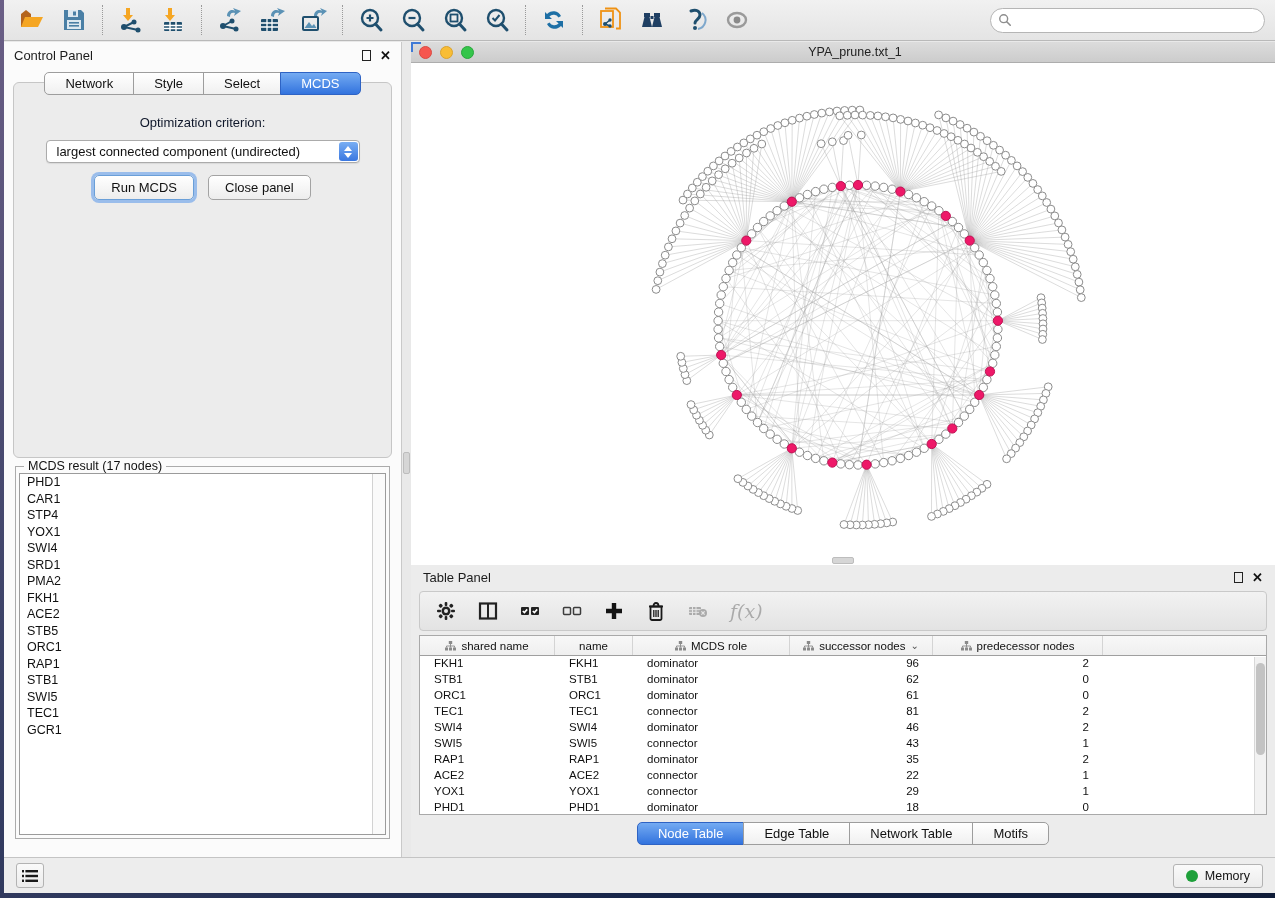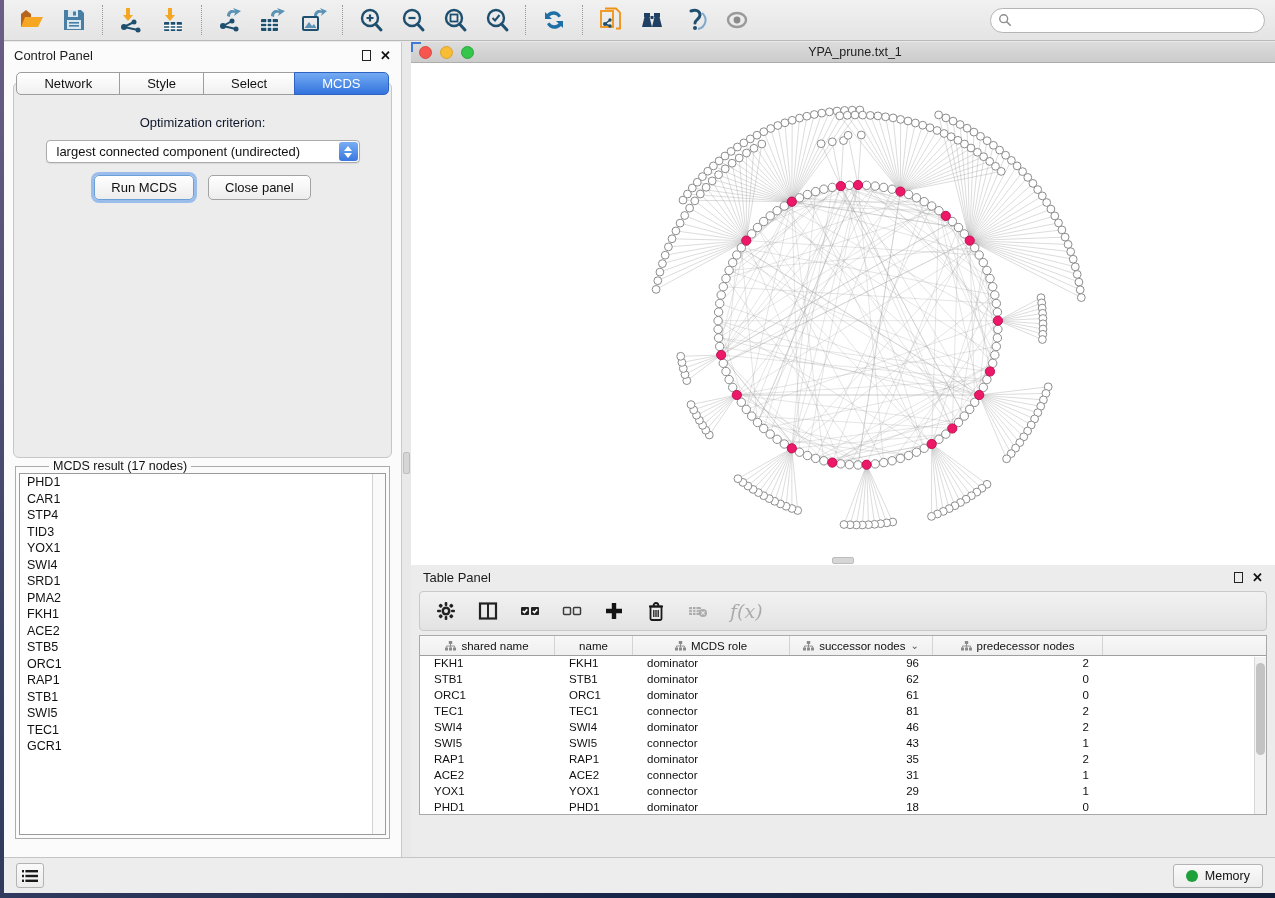--- a/index.html
+++ b/index.html
@@ -27,21 +27,21 @@
   
   .control-panel { position:absolute; left:0; top:42px; width:398px; bottom:36px;
     background:#fbfbfb; border-right:1px solid #c9c9c9; }
   .panel-titlebar { height:26px; display:flex; align-items:center; padding:0 10px;justify-content:center; }
   .panel-title { font-size:13px; color:#1c1c1c; }
   .panel-winbtns { margin-left:auto; display:flex; align-items:center; gap:9px; }
   .float-box { width:9px; height:11px; border:1.5px solid #222; display:inline-block; }
   .close-x { font-size:13px; font-weight:bold; color:#111; line-height:1; cursor:pointer; }
 
   .seg-tabs { display:flex; justify-content:center; }
-  .seg-tab { font-size:13px; color:#111; padding:3px 27px; background:linear-gradient(#ffffff,#f0f0f0);
+  .seg-tab { font-size:13px; color:#111; padding:3px 20px; background:linear-gradient(#ffffff,#f0f0f0);
     border:1px solid #9d9d9d; margin-left:-1px; cursor:pointer; white-space:nowrap; }
   .seg-tab:first-child { border-radius:5px 0 0 5px; margin-left:0; }
   .seg-tab:last-child { border-radius:0 5px 5px 0; }
   .seg-tab.active { background:linear-gradient(#74abf2,#3273de); color:#fff; border-color:#2e63c4; }
 
   .cp-tabs { position:absolute; left:0; right:0; top:30px; z-index:2; }
   .cp-content { position:absolute; left:9px; right:9px; top:40px; height:376px;
     background:#ececec; border:1px solid #c6c6c6; border-radius:6px; }
   .opt-label { text-align:center; font-size:13px; color:#0f172a; margin-top:32px; }
   .dropdown { position:relative; margin:10px auto 0; width:314px; height:23px; background:#fff;
@@ -54,21 +54,21 @@
   .dd-stepper .up { width:0; height:0; border-left:4px solid transparent; border-right:4px solid transparent; border-bottom:5px solid #fff; }
   .dd-stepper .down { width:0; height:0; border-left:4px solid transparent; border-right:4px solid transparent; border-top:5px solid #fff; }
   .btn-row { display:flex; justify-content:center; gap:14px; margin-top:12px; }
   .aqua-btn { font-size:13px; color:#111; padding:4px 16px; border:1px solid #a3a3a3; border-radius:5px;
     background:linear-gradient(#ffffff,#ededed); cursor:pointer; }
   .aqua-btn.focused { box-shadow:0 0 0 3px rgba(110,165,235,0.65); border-color:#6a9fd8; }
 
   .groupbox { position:absolute; left:11px; right:11px; top:424px; bottom:18px;
     border:1px solid #ababab; background:#fbfbfb; }
   .groupbox-legend { position:absolute; top:-8px; left:8px; background:#fbfbfb; padding:0 4px;
-    font-size:12.5px; color:#111;margin-left:25px; }
+    font-size:12.5px; color:#111; }
   .mcds-list { position:absolute; left:3px; right:3px; top:6px; bottom:3px; background:#fff;
     border:1px solid #9b9b9b; overflow:hidden; }
   .mcds-scroll { position:absolute; right:0; top:0; bottom:0; width:13px; background:#fafafa;
     border-left:1px solid #d2d2d2; }
   .mcds-item { font-size:12.5px; color:#111; padding:1px 0 1px 7px; line-height:14.5px; cursor:default; }
 
   
   .vsplit { position:absolute; left:398px; top:42px; width:9px; bottom:36px; background:#e9e9e9; }
   .vsplit-handle { position:absolute; left:1px; top:410px; width:7px; height:22px;
     background:#d6d6d6; border:1px solid #bdbdbd; border-radius:2px; cursor:col-resize; }
@@ -312,21 +312,20 @@
         <button class="aqua-btn">Close panel</button>
       </div>
     </div>
     <div class="groupbox">
       <span class="groupbox-legend">MCDS result (17 nodes)</span>
       <div class="mcds-list" id="mcds-list">
         <div class="mcds-scroll"></div>
       <div class="mcds-item">PHD1</div>
           <div class="mcds-item">CAR1</div>
           <div class="mcds-item">STP4</div>
-          <div class="mcds-item">TID3</div>
           <div class="mcds-item">YOX1</div>
           <div class="mcds-item">SWI4</div>
           <div class="mcds-item">SRD1</div>
           <div class="mcds-item">PMA2</div>
           <div class="mcds-item">FKH1</div>
           <div class="mcds-item">ACE2</div>
           <div class="mcds-item">STB5</div>
           <div class="mcds-item">ORC1</div>
           <div class="mcds-item">RAP1</div>
           <div class="mcds-item">STB1</div>
@@ -1186,21 +1185,21 @@
             <div class="td col-0">RAP1</div>
             <div class="td col-1">RAP1</div>
             <div class="td col-2">dominator</div>
             <div class="td col-3">35</div>
             <div class="td col-4">2</div>
           </div>
           <div class="trow">
             <div class="td col-0">ACE2</div>
             <div class="td col-1">ACE2</div>
             <div class="td col-2">connector</div>
-            <div class="td col-3">31</div>
+            <div class="td col-3">22</div>
             <div class="td col-4">1</div>
           </div>
           <div class="trow">
             <div class="td col-0">YOX1</div>
             <div class="td col-1">YOX1</div>
             <div class="td col-2">connector</div>
             <div class="td col-3">29</div>
             <div class="td col-4">1</div>
           </div>
           <div class="trow">
@@ -1209,20 +1208,26 @@
             <div class="td col-2">dominator</div>
             <div class="td col-3">18</div>
             <div class="td col-4">0</div>
           </div>
         </div>
       <div class="tbl-scroll">
         <div class="tbl-thumb"></div>
       </div>
     </div>
 
+    <div class="seg-tabs tp-tabs" id="tp-tabs">
+        <span class="seg-tab active">Node Table</span>
+        <span class="seg-tab">Edge Table</span>
+        <span class="seg-tab">Network Table</span>
+        <span class="seg-tab">Motifs</span>
+      </div>
   </div>
 
   <div class="statusbar">
     <button class="list-btn">
         <svg width="16" height="14" viewBox="0 0 16 14">
           <g fill="#1a1a1a">
             <rect x="0" y="1" width="2" height="2.4"></rect>
             <rect x="3.4" y="1" width="12.6" height="2.4"></rect>
             <rect x="0" y="5.8" width="2" height="2.4"></rect>
             <rect x="3.4" y="5.8" width="12.6" height="2.4"></rect>

